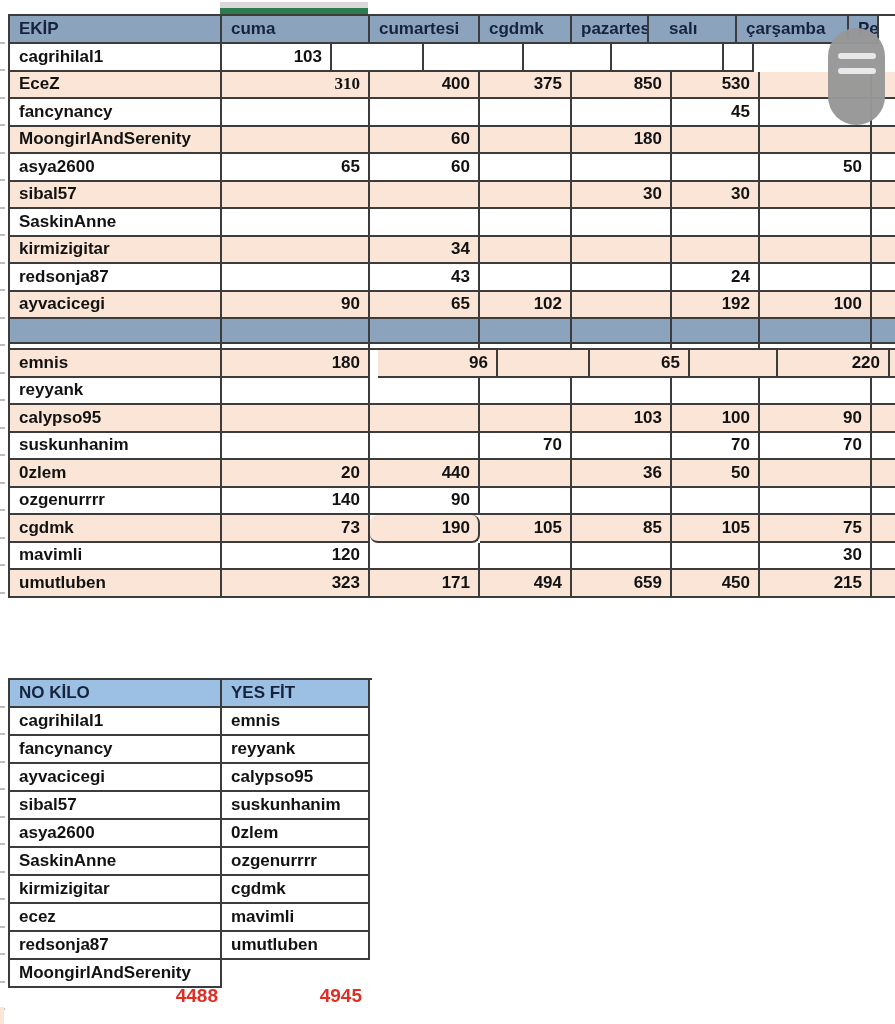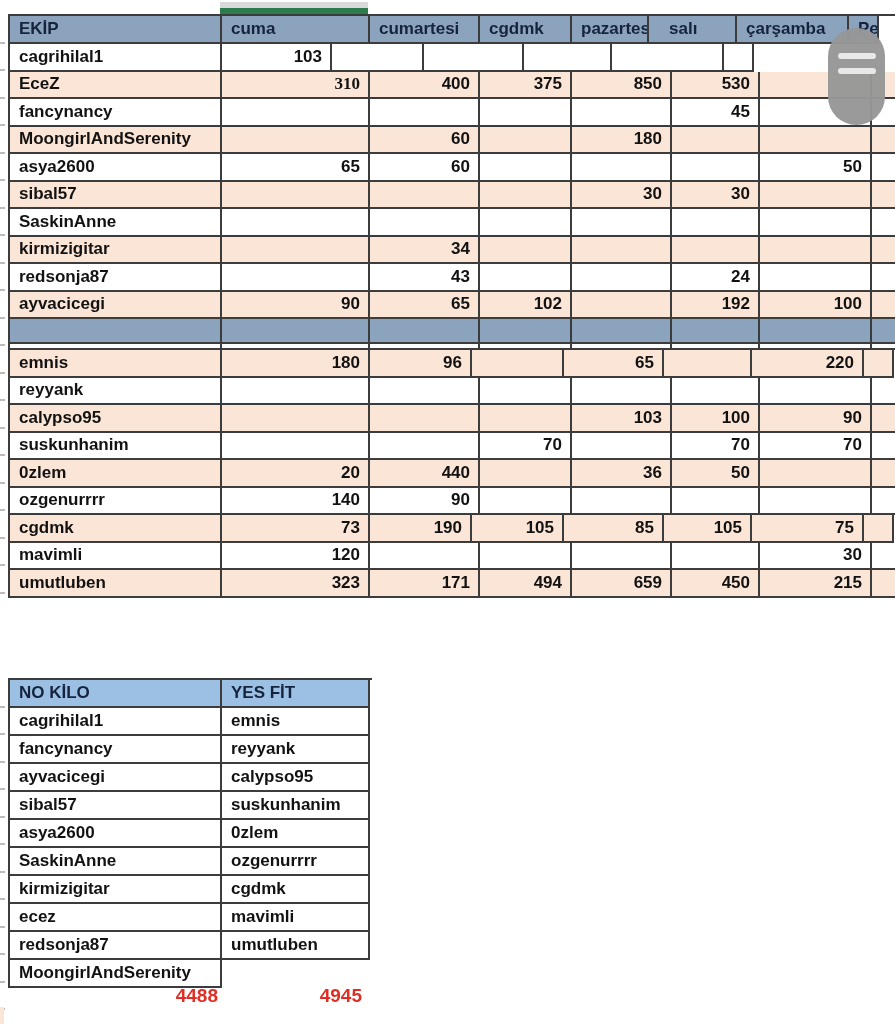--- a/index.html
+++ b/index.html
@@ -195,21 +195,21 @@
       <div class="cell num" style="width: 110px;"></div>
       <div class="cell num" style="width: 92px;"></div>
       <div class="cell num" style="width: 100px;"></div>
       <div class="cell num" style="width: 88px;"></div>
       <div class="cell num" style="width: 112px;"></div>
       <div class="cell num" style="width: 30px;"></div>
     </div>
     <div class="row peach">
       <div class="cell name" style="width: 212px;">emnis</div>
       <div class="cell num" style="width: 148px;">180</div>
-      <div class="cell num" style="width: 102px;">96</div>
+      <div class="cell num" style="width: 120px; margin-left: 8px;">96</div>
       <div class="cell num" style="width: 92px;"></div>
       <div class="cell num" style="width: 100px;">65</div>
       <div class="cell num" style="width: 88px;"></div>
       <div class="cell num" style="width: 112px;">220</div>
       <div class="cell num" style="width: 30px;"></div>
     </div>
     <div class="row">
       <div class="cell name" style="width: 212px;">reyyank</div>
       <div class="cell num" style="width: 148px;"></div>
       <div class="cell num" style="width: 110px;"></div>
@@ -255,21 +255,21 @@
       <div class="cell num" style="width: 110px;">90</div>
       <div class="cell num" style="width: 92px;"></div>
       <div class="cell num" style="width: 100px;"></div>
       <div class="cell num" style="width: 88px;"></div>
       <div class="cell num" style="width: 112px;"></div>
       <div class="cell num" style="width: 30px;"></div>
     </div>
     <div class="row peach">
       <div class="cell name" style="width: 212px;">cgdmk</div>
       <div class="cell num" style="width: 148px;">73</div>
-      <div class="cell num" style="width: 102px;">190</div>
+      <div class="cell num" style="width: 110px; border-radius: 8px;">190</div>
       <div class="cell num" style="width: 92px;">105</div>
       <div class="cell num" style="width: 100px;">85</div>
       <div class="cell num" style="width: 88px;">105</div>
       <div class="cell num" style="width: 112px;">75</div>
       <div class="cell num" style="width: 30px;"></div>
     </div>
     <div class="row">
       <div class="cell name" style="width: 212px;">mavimli</div>
       <div class="cell num" style="width: 148px;">120</div>
       <div class="cell num" style="width: 110px;"></div>

